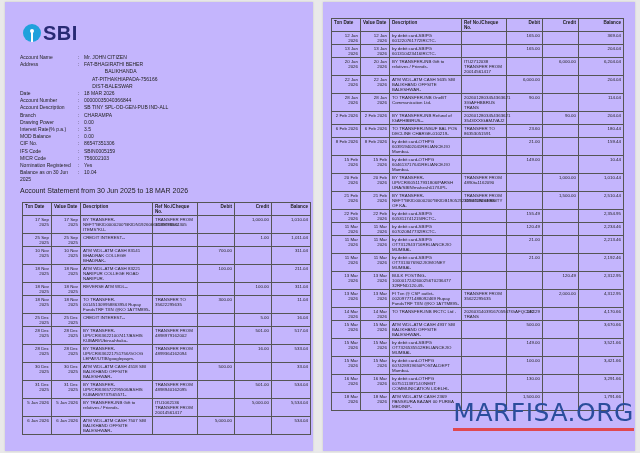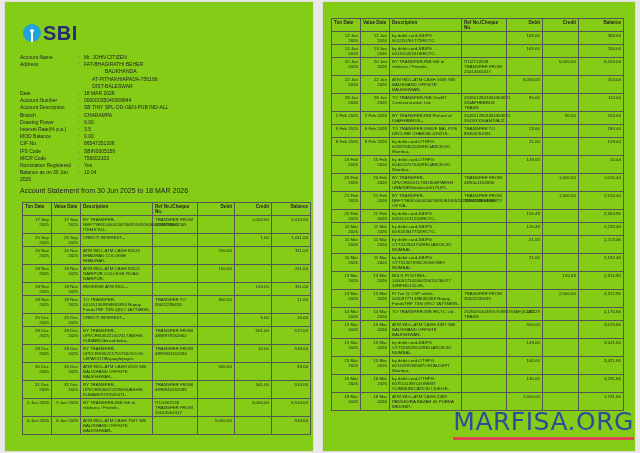--- a/index.html
+++ b/index.html
@@ -1,18 +1,18 @@
 <!DOCTYPE html>
 <html><head>
 <meta charset="utf-8">
 <style>
   * { box-sizing: border-box; margin: 0; padding: 0; }
   html, body { width: 640px; height: 453px; overflow: hidden; background: #e9e9e9; }
   body { font-family: "Liberation Sans", sans-serif; color: #222; position: relative; }
-  .page { position: absolute; background: #84cc16; top: 2px; height: 449px; box-shadow: 0 0 2px rgba(0,0,0,0.15); }
+  .page { position: absolute; background: #c4b5fd; top: 2px; height: 449px; box-shadow: 0 0 2px rgba(0,0,0,0.15); }
   .page-left { left: 5px; width: 308px; }
   .page-right { left: 323px; width: 312px; }
 
   .logo { position: absolute; left: 18px; top: 22px; display: flex; align-items: center; gap: 2px; }
   .logo-mark { width: 18px; height: 18px; border-radius: 50%; background: #1fa1dc; position: relative; }
   .logo-mark::before { content: ""; position: absolute; left: 7px; top: 5px; width: 4px; height: 4px; border-radius: 50%; background: #fff; }
   .logo-mark::after { content: ""; position: absolute; left: 8px; top: 8px; width: 2px; height: 10px; background: #fff; }
   .logo-text { font-weight: bold; font-size: 20px; color: #282a74; letter-spacing: 0.5px; line-height: 18px; }
 
   .info { position: absolute; left: 15px; top: 52px; font-size: 5px; line-height: 7.2px; }
@@ -26,21 +26,21 @@
 
   table.txn { position: absolute; border-collapse: collapse; font-size: 4.4px; line-height: 5px; table-layout: fixed; }
   table.txn th, table.txn td { border: 0.7px solid #555; padding: 1px 2px; vertical-align: top; }
   table.txn th { text-align: left; font-weight: bold; font-size: 4.6px; }
   table.txn th.num { text-align: right; }
   table.txn td.num { text-align: right; }
   table.txn td.date { text-align: right; }
   .t-left { left: 17px; top: 200px; width: 288px; }
   .t-right { left: 8px; top: 16px; width: 292px; }
 
-  .watermark { position: absolute; right: 6px; bottom: 13px; text-align: right; margin-top: 38px; }
+  .watermark { position: absolute; right: 6px; bottom: 22px; text-align: right; margin-top: 38px; }
   .wm-text { font-size: 25px; color: #2a4d9c; letter-spacing: 0.5px; font-family: "DejaVu Sans", sans-serif; line-height: 26px; }
   .wm-bar { height: 3px; background: #e0484f; margin-top: 2px; }
 </style>
 </head>
 <body>
 
 <div class="page page-left">
   <div class="logo">
     <div class="logo-mark"></div>
     <div class="logo-text">SBI</div>

